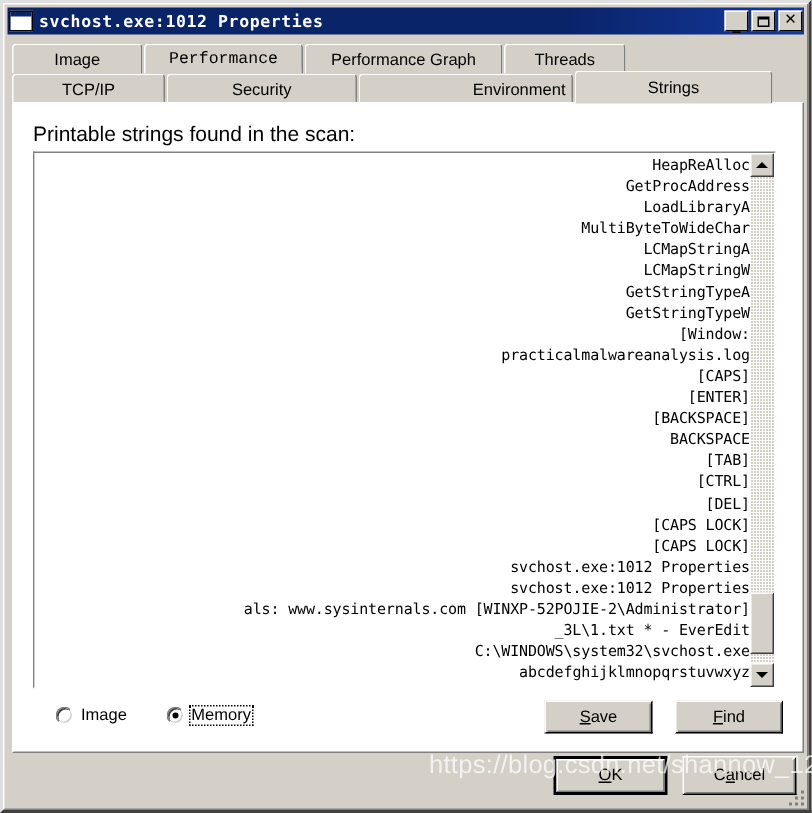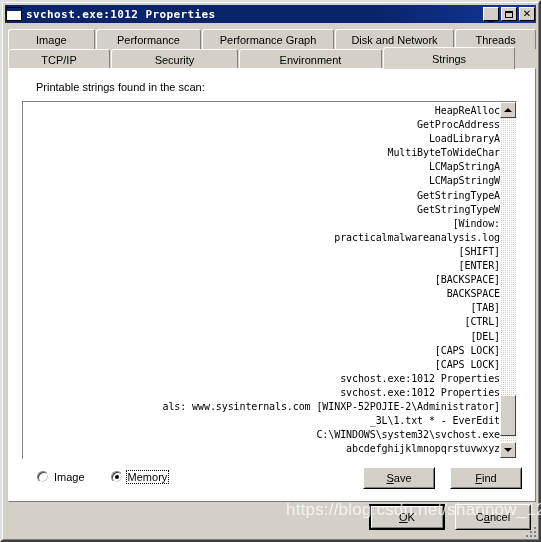--- a/index.html
+++ b/index.html
@@ -139,45 +139,45 @@
   .tab.active {
     background: #d8d4cc;
     font-weight: normal;
     margin-top: -2px;
     height: 22px;
     border-color: #ffffff #808080 #808080 #ffffff;
     z-index: 5;
   }
   
   .t-image { width: 87px; }
-  .t-perf { width: 106px; }
+  .t-perf { width: 106px; font-family: Liberation Mono, monospace; }
   .t-perfgraph { width: 132px; }
   .t-disk { width: 120px; }
   .t-threads { width: 81px; margin-right: 0; }
   
   .t-tcp { width: 102px; }
   .t-sec { width: 127px; }
-  .t-env { width: 143px; }
+  .t-env { width: 143px; justify-content: flex-end; }
   .t-strings { width: 132px; margin-right: 0; }
 
   
   .tabpage {
     position: absolute;
     left: 5px; top: 65px;
     width: 528px;
     height: 434px;
     background: #ffffff;
     border: 1px solid;
     border-color: #ffffff #808080 #808080 #ffffff;
     box-sizing: border-box;
   }
   .page-label {
     position: absolute;
-    left: 27px; top: 12px;
-    font-size: 11px;
+    left: 13px; top: 12px;
+    font-size: 14px;
     color: #000;
     white-space: nowrap;
   }
 
   
   .listwrap {
     position: absolute;
     left: 13px; top: 32px;
     width: 495px;
     height: 358px;
@@ -398,23 +398,20 @@
     <div class="tabstrip">
       <div class="tabrow row1">
         <div class="tab t-image">
             <span>Image</span>
           </div>
         <div class="tab t-perf">
             <span>Performance</span>
           </div>
         <div class="tab t-perfgraph">
             <span>Performance Graph</span>
-          </div>
-        <div class="tab t-disk">
-            <span>Disk and Network</span>
           </div>
         <div class="tab t-threads">
             <span>Threads</span>
           </div>
       </div>
       <div class="tabrow row2">
         <div class="tab t-tcp">
             <span>TCP/IP</span>
           </div>
         <div class="tab t-sec">
@@ -437,21 +434,21 @@
             <div class="listline">HeapReAlloc</div>
             <div class="listline">GetProcAddress</div>
             <div class="listline">LoadLibraryA</div>
             <div class="listline">MultiByteToWideChar</div>
             <div class="listline">LCMapStringA</div>
             <div class="listline">LCMapStringW</div>
             <div class="listline">GetStringTypeA</div>
             <div class="listline">GetStringTypeW</div>
             <div class="listline">[Window:</div>
             <div class="listline">practicalmalwareanalysis.log</div>
-            <div class="listline">[SHIFT]</div>
+            <div class="listline">[CAPS]</div>
             <div class="listline">[ENTER]</div>
             <div class="listline">[BACKSPACE]</div>
             <div class="listline">BACKSPACE</div>
             <div class="listline">[TAB]</div>
             <div class="listline">[CTRL]</div>
             <div class="listline">[DEL]</div>
             <div class="listline">[CAPS LOCK]</div>
             <div class="listline">[CAPS LOCK]</div>
             <div class="listline">svchost.exe:1012 Properties</div>
             <div class="listline">svchost.exe:1012 Properties</div>

